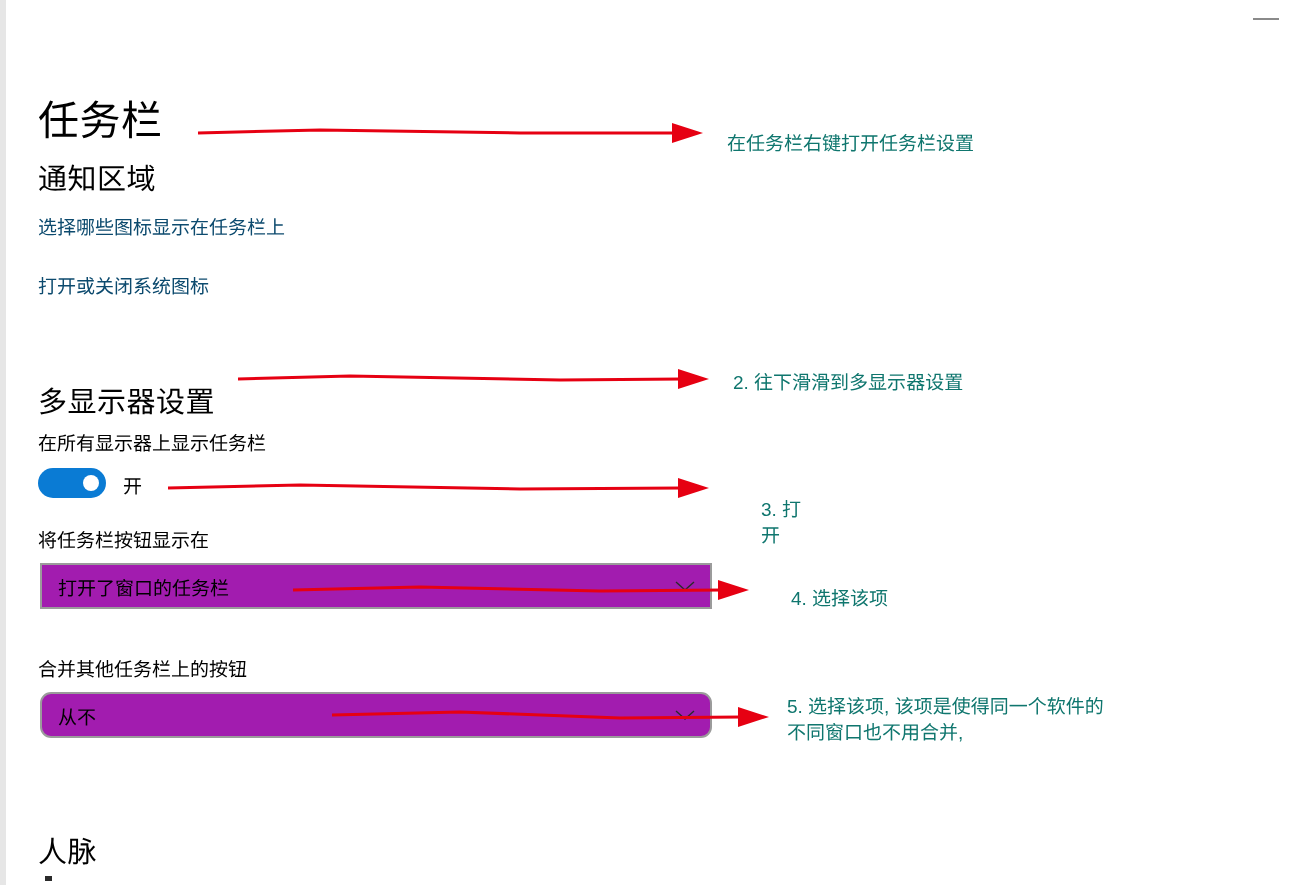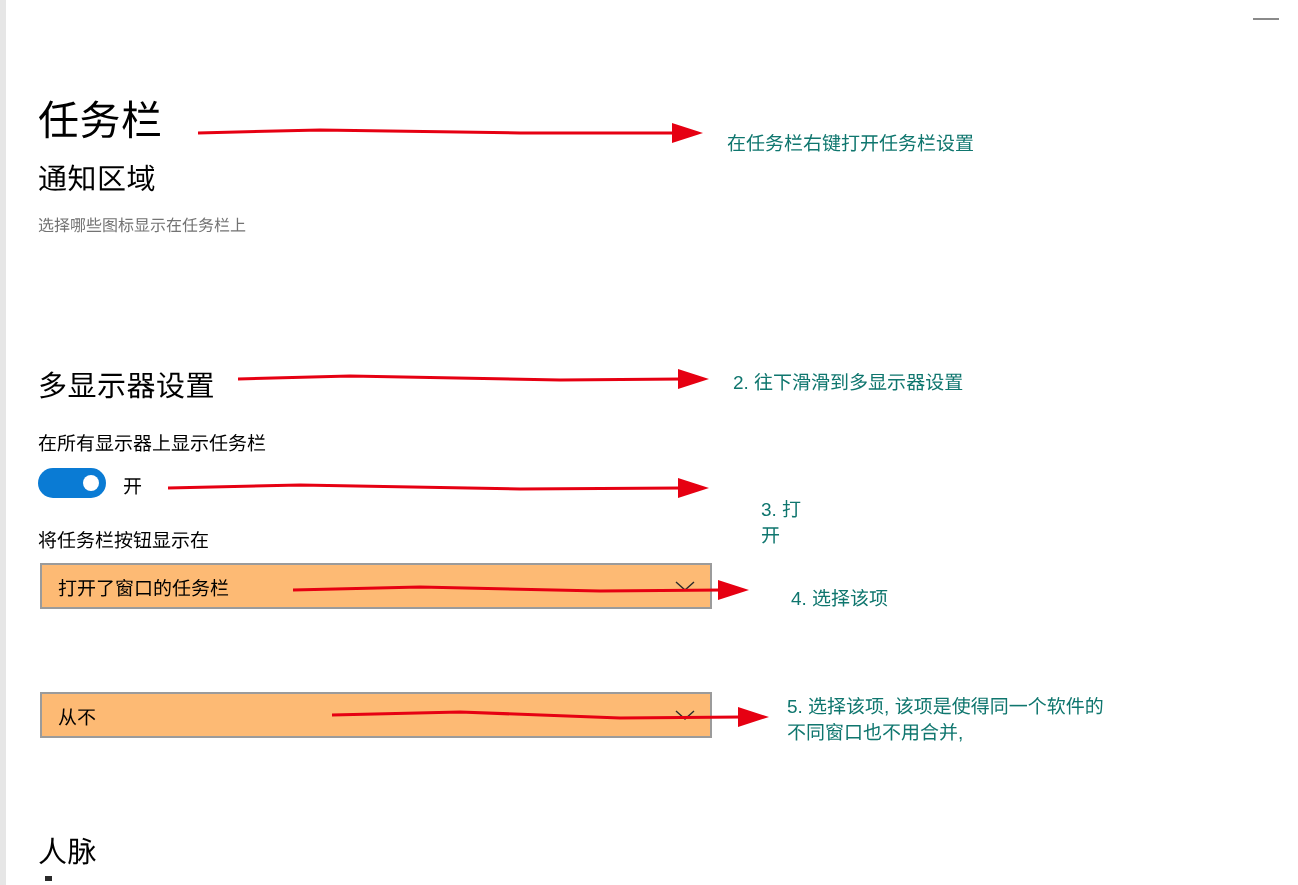--- a/index.html
+++ b/index.html
@@ -60,28 +60,28 @@
   .section-heading {
     position: absolute;
     left: 38px;
     font-size: 29px;
     font-weight: 400;
     line-height: 1.15;
     letter-spacing: 0.5px;
     white-space: nowrap;
   }
   #heading-notification-area { top: 139px; }
-  #heading-multi-display     { top: 346px; text-align: right; }
+  #heading-multi-display     { top: 362px; text-align: right; }
   #heading-people            { top: 812px; }
 
   .settings-link {
     position: absolute;
     left: 38px;
-    font-size: 16px;
-    color: #737373;
+    font-size: 19px;
+    color: #0c4a6e;
     text-decoration: none;
     white-space: nowrap;
     cursor: pointer;
   }
   #link-choose-icons { top: 212px; }
   #link-system-icons { top: 271px; }
 
   .field-label {
     position: absolute;
     left: 38px;
@@ -121,25 +121,25 @@
   }
 
   
   .dropdown {
     position: absolute;
     left: 40px;
     width: 672px;
     height: 46px;
     box-sizing: border-box;
     border: 2px solid #9b9b9b;
-    background: #fdba74;
+    background: #a21caf;
     cursor: pointer;
   }
   #dropdown-show-buttons-on { top: 563px; }
-  #dropdown-combine-buttons { top: 692px; }
+  #dropdown-combine-buttons { top: 692px; border-radius: 11px; }
 
   .dropdown .value {
     position: absolute;
     left: 16px; top: 50%;
     transform: translateY(-50%);
     font-size: 19px;
     color: #000;
     white-space: nowrap;
   }
   .dropdown .chevron {
@@ -187,39 +187,41 @@
 </button>
 
 <div id="settings-page">
 
   <h1 class="page-title">任务栏</h1>
 
   <h2 class="section-heading" id="heading-notification-area">通知区域</h2>
 
   <a class="settings-link" id="link-choose-icons">选择哪些图标显示在任务栏上</a>
 
+  <a class="settings-link" id="link-system-icons">打开或关闭系统图标</a>
 
   <h2 class="section-heading" id="heading-multi-display">多显示器设置</h2>
 
   <div class="field-label" id="label-show-on-all">在所有显示器上显示任务栏</div>
 
   <button id="toggle-show-taskbar-all">
     <span class="knob"></span>
   </button>
   <div id="toggle-state-label">开</div>
 
   <div class="field-label" id="label-show-buttons-on">将任务栏按钮显示在</div>
 
   <div class="dropdown" id="dropdown-show-buttons-on">
     <span class="value">打开了窗口的任务栏</span>
     <svg class="chevron" viewBox="0 0 22 12">
       <polyline points="2,2 11,10 20,2" fill="none" stroke="#2b2b2b" stroke-width="1.4"></polyline>
     </svg>
   </div>
 
+  <div class="field-label" id="label-combine-buttons">合并其他任务栏上的按钮</div>
 
   <div class="dropdown" id="dropdown-combine-buttons">
     <span class="value">从不</span>
     <svg class="chevron" viewBox="0 0 22 12">
       <polyline points="2,2 11,10 20,2" fill="none" stroke="#2b2b2b" stroke-width="1.4"></polyline>
     </svg>
   </div>
 
   <h2 class="section-heading" id="heading-people">人脉</h2>
 

